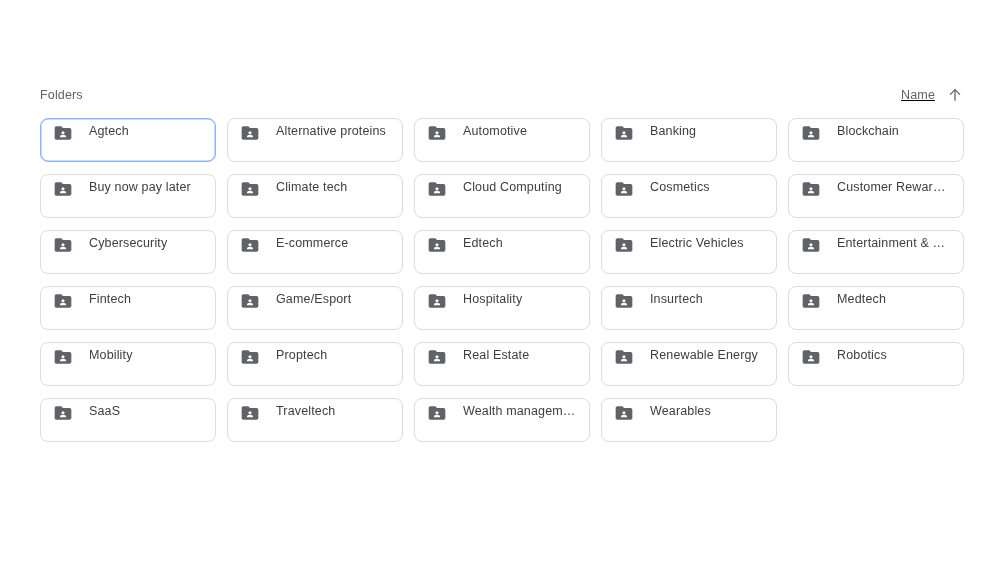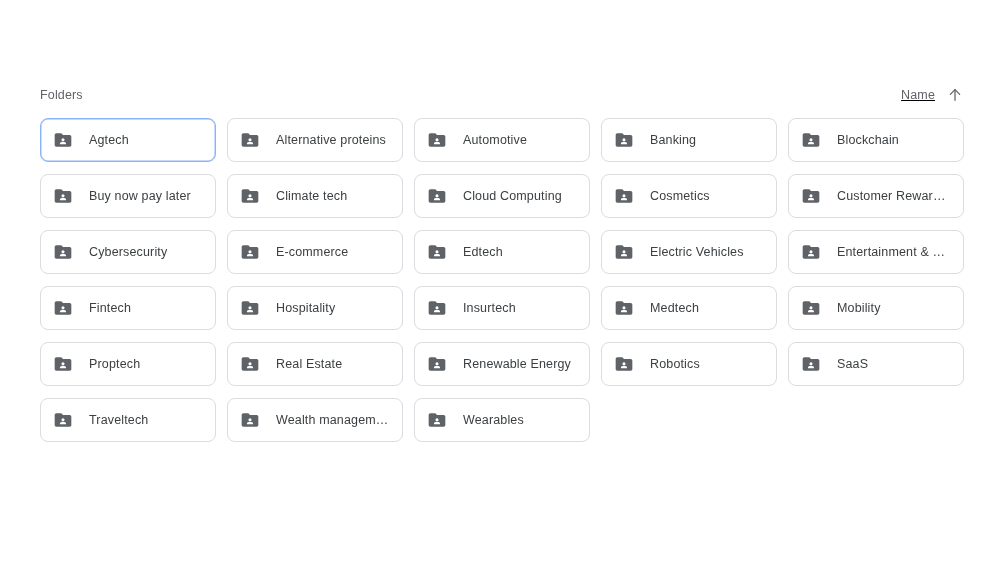--- a/index.html
+++ b/index.html
@@ -79,22 +79,21 @@
     column-gap: 11px;
     row-gap: 12px;
   }
 
   .folder-card {
     height: 44px;
     border: 1px solid #dadce0;
     border-radius: 8px;
     background: #ffffff;
     display: flex;
-    align-items: center;
-    padding: 12px 12px;
+    padding: 4px 12px;
     cursor: pointer;
     overflow: hidden;
     transition: background .08s linear;
   }
 
   .folder-card.selected {
     border: 1px solid #8ab4f8;
     background: #ffffff;
     box-shadow: 0 0 0 0.5px #8ab4f8 inset;
   }
@@ -303,20 +302,30 @@
         <span class="folder-label">Fintech</span>
       </div>
       <div class="folder-card">
         <span class="folder-icon">
           <svg width="20" height="20" viewBox="0 0 24 24" aria-hidden="true">
             <path fill="currentColor" d="M10 4H4c-1.1 0-1.99.9-1.99 2L2 18c0 1.1.9 2 2 2h16c1.1 0 2-.9 2-2V8c0-1.1-.9-2-2-2h-8l-2-2z"></path>
             <circle cx="12" cy="11.6" r="1.85" fill="#ffffff"></circle>
             <path fill="#ffffff" d="M12 14.1c-2.1 0-3.6 1.05-3.6 2.05V17h7.2v-.85c0-1-1.5-2.05-3.6-2.05z"></path>
           </svg>
         </span>
+        <span class="folder-label">Game/Esport</span>
+      </div>
+      <div class="folder-card">
+        <span class="folder-icon">
+          <svg width="20" height="20" viewBox="0 0 24 24" aria-hidden="true">
+            <path fill="currentColor" d="M10 4H4c-1.1 0-1.99.9-1.99 2L2 18c0 1.1.9 2 2 2h16c1.1 0 2-.9 2-2V8c0-1.1-.9-2-2-2h-8l-2-2z"></path>
+            <circle cx="12" cy="11.6" r="1.85" fill="#ffffff"></circle>
+            <path fill="#ffffff" d="M12 14.1c-2.1 0-3.6 1.05-3.6 2.05V17h7.2v-.85c0-1-1.5-2.05-3.6-2.05z"></path>
+          </svg>
+        </span>
         <span class="folder-label">Hospitality</span>
       </div>
       <div class="folder-card">
         <span class="folder-icon">
           <svg width="20" height="20" viewBox="0 0 24 24" aria-hidden="true">
             <path fill="currentColor" d="M10 4H4c-1.1 0-1.99.9-1.99 2L2 18c0 1.1.9 2 2 2h16c1.1 0 2-.9 2-2V8c0-1.1-.9-2-2-2h-8l-2-2z"></path>
             <circle cx="12" cy="11.6" r="1.85" fill="#ffffff"></circle>
             <path fill="#ffffff" d="M12 14.1c-2.1 0-3.6 1.05-3.6 2.05V17h7.2v-.85c0-1-1.5-2.05-3.6-2.05z"></path>
           </svg>
         </span>

